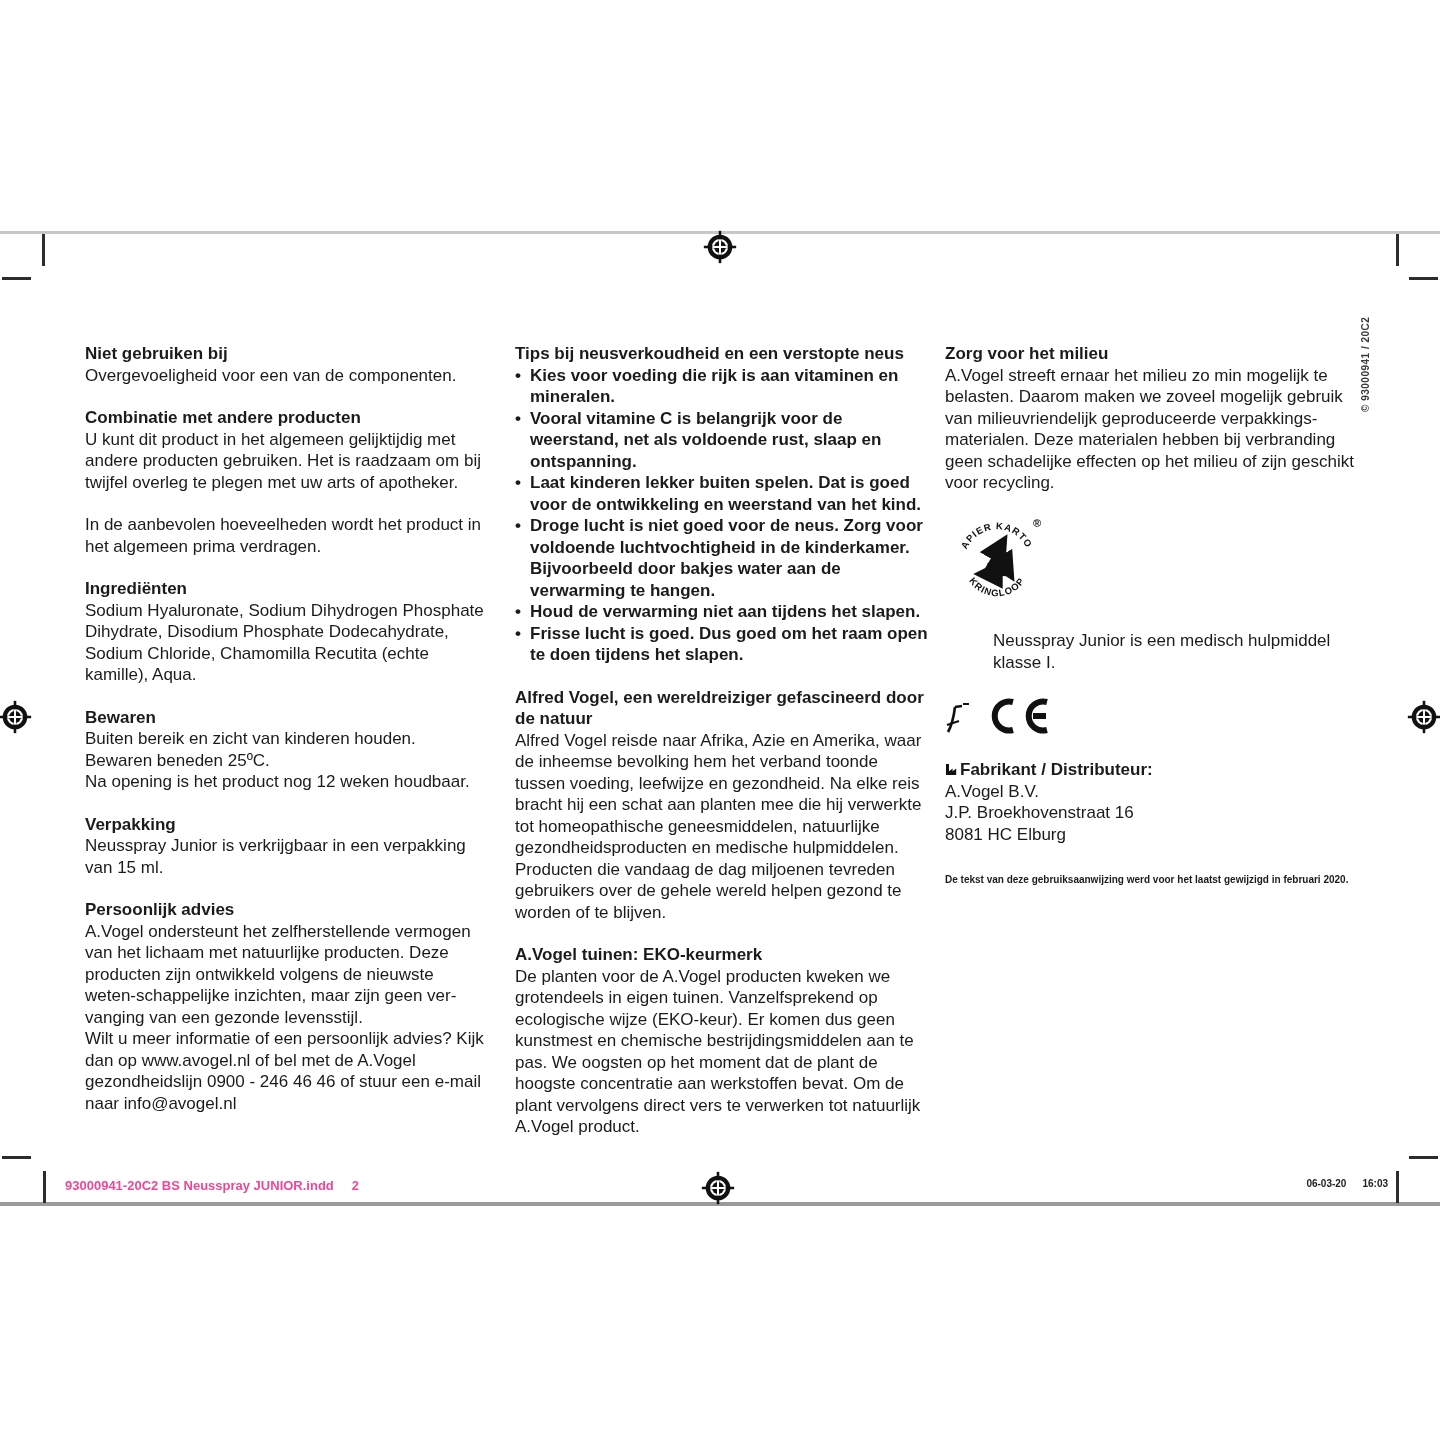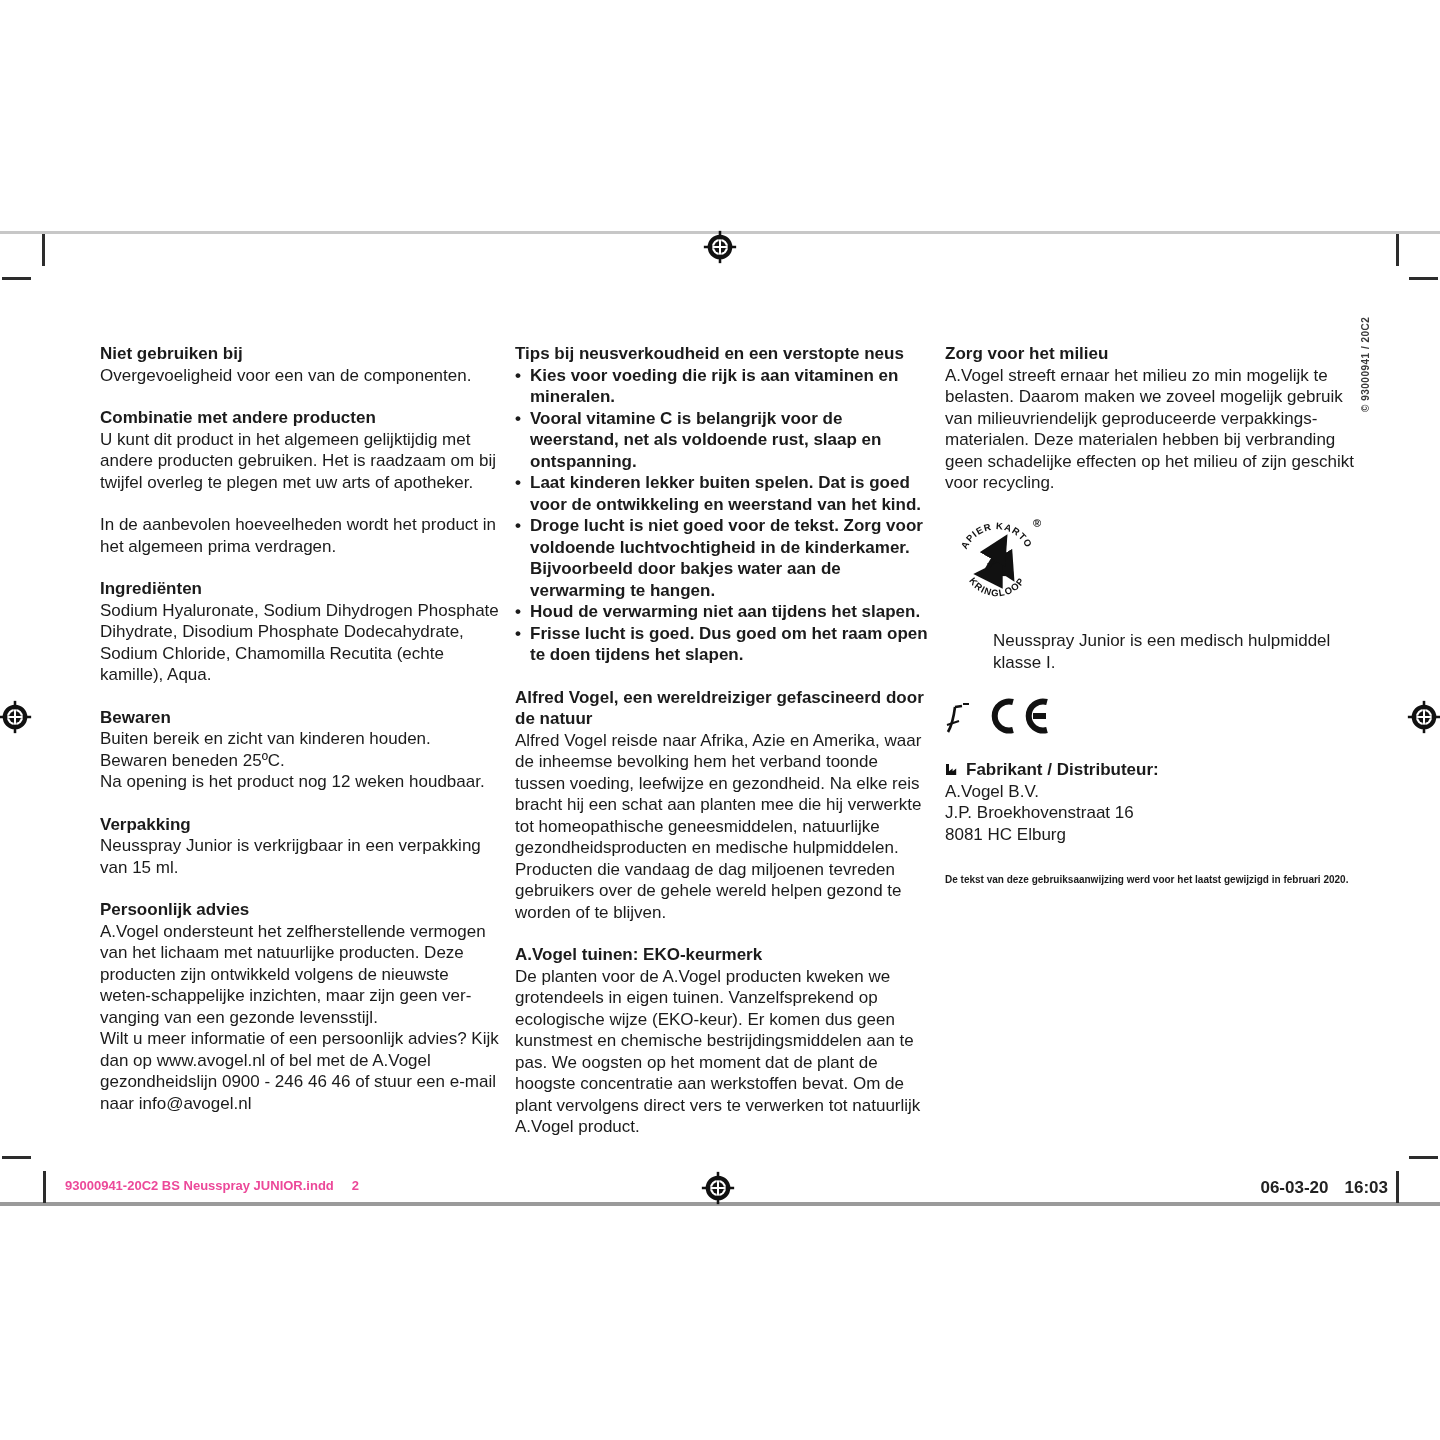--- a/index.html
+++ b/index.html
@@ -14,38 +14,38 @@
   .tick-v{position:absolute;width:3px;background:#2c2c2c;}
   .tick-h{position:absolute;height:3px;background:#2c2c2c;}
   .regmark{position:absolute;width:34px;height:34px;}
   .vertical-code{
     position:absolute;left:1360px;top:412px;
     transform:rotate(-90deg);transform-origin:0 0;
     font-size:10px;font-weight:bold;color:#3a3a3a;letter-spacing:.5px;white-space:nowrap;
   }
   .footer-left{position:absolute;left:65px;top:1178px;font-size:13px;font-weight:bold;color:#ec4899;}
   .footer-left .pagenum{margin-left:18px;}
-  .footer-right{position:absolute;right:52px;top:1178px;font-size:17px;font-weight:bold;color:#222;}
+  .footer-right{position:absolute;right:52px;top:1178px;font-size:10px;font-weight:bold;color:#222;}
   .footer-right .time{margin-left:16px;}
   
   .col{position:absolute;top:343px;font-size:17px;line-height:21.5px;}
-  #col1{left:100px;width:402px;}
+  #col1{left:85px;width:402px;}
   #col2{left:515px;width:415px;}
   #col3{left:945px;width:418px;}
   .section{margin:0 0 21px 0;}
   h3{margin:0;font-size:17px;line-height:21.5px;font-weight:bold;color:#1b1b1b;}
   p{margin:0;}
   ul.tips{margin:0;padding:0;list-style:none;}
   ul.tips li{position:relative;padding-left:15px;font-weight:bold;}
   ul.tips li::before{content:"\2022";position:absolute;left:0;top:0;}
   
   .recycle-wrap{margin:12px 0 4px 0;width:110px;}
   .device-class{margin-top:14px;margin-left:48px;}
   .ce-row{margin-top:22px;display:flex;align-items:flex-end;gap:14px;height:40px;}
-  .fab-head{display:flex;align-items:baseline;gap:6px;margin-top:24px;}
+  .fab-head{display:flex;align-items:baseline;margin-top:24px;}
   .fab-head .ficon{position:relative;top:1px;}
   .revision{margin-top:28px;font-size:10px;line-height:14px;font-weight:bold;width:412px;}
 </style>
 </head>
 <body>
 
 <div class="hline" style="top:231px;"></div>
 <div class="hline bottom" style="top:1202px;"></div>
 
 <div class="tick-v" style="left:42px;top:234px;height:32px;"></div>
@@ -148,21 +148,21 @@
   </div>
 </div>
 
 <div class="col" id="col2">
   <div class="section">
     <h3>Tips bij neusverkoudheid en een verstopte neus</h3>
     <ul class="tips">
       <li>Kies voor voeding die rijk is aan vitaminen en mineralen.</li>
       <li>Vooral vitamine C is belangrijk voor de weerstand, net als voldoende rust, slaap en ontspanning.</li>
       <li>Laat kinderen lekker buiten spelen. Dat is goed voor de ontwikkeling en weerstand van het kind.</li>
-      <li>Droge lucht is niet goed voor de tekst. Zorg voor voldoende luchtvochtigheid in de kinderkamer. Bijvoorbeeld door bakjes water aan de verwarming te hangen.</li>
+      <li>Droge lucht is niet goed voor de neus. Zorg voor voldoende luchtvochtigheid in de kinderkamer. Bijvoorbeeld door bakjes water aan de verwarming te hangen.</li>
       <li>Houd de verwarming niet aan tijdens het slapen.</li>
       <li>Frisse lucht is goed. Dus goed om het raam open te doen tijdens het slapen.</li>
     </ul>
   </div>
   <div class="section">
     <h3>Alfred Vogel, een wereldreiziger gefascineerd door de natuur</h3>
     <p>Alfred Vogel reisde naar Afrika, Azie en Amerika, waar de inheemse bevolking hem het verband toonde tussen voeding, leefwijze en gezondheid. Na elke reis bracht hij een schat aan planten mee die hij verwerkte tot homeopathische geneesmiddelen, natuurlijke gezondheidsproducten en medische hulpmiddelen. Producten die vandaag de dag miljoenen tevreden gebruikers over de gehele wereld helpen gezond te worden of te blijven.</p>
   </div>
   <div class="section">
     <h3>A.Vogel tuinen: EKO-keurmerk</h3>

